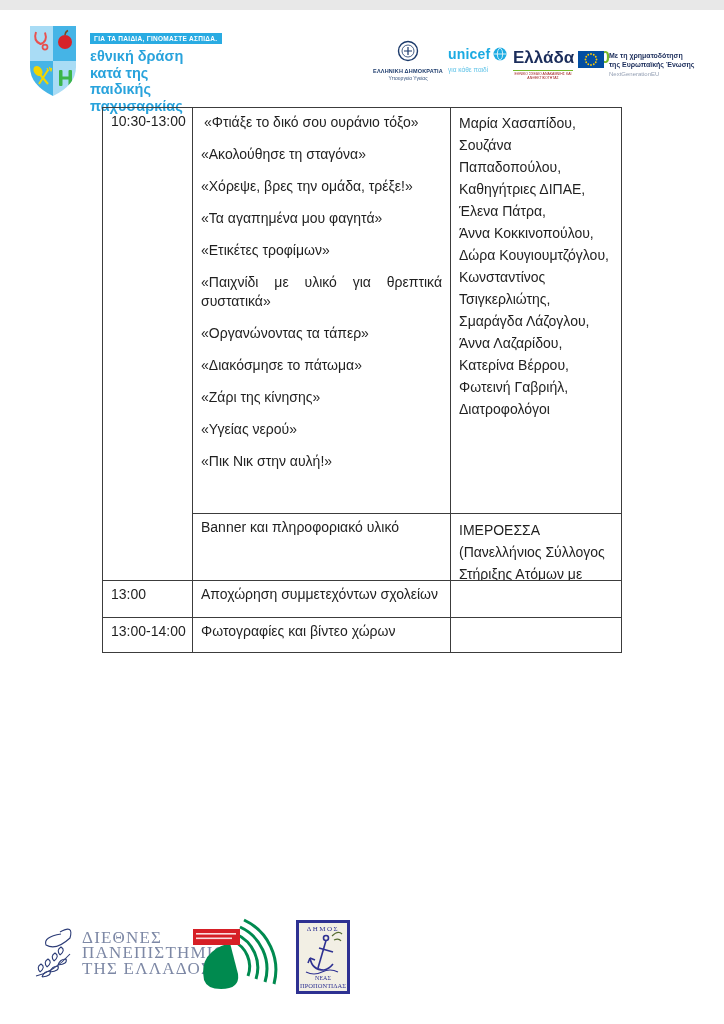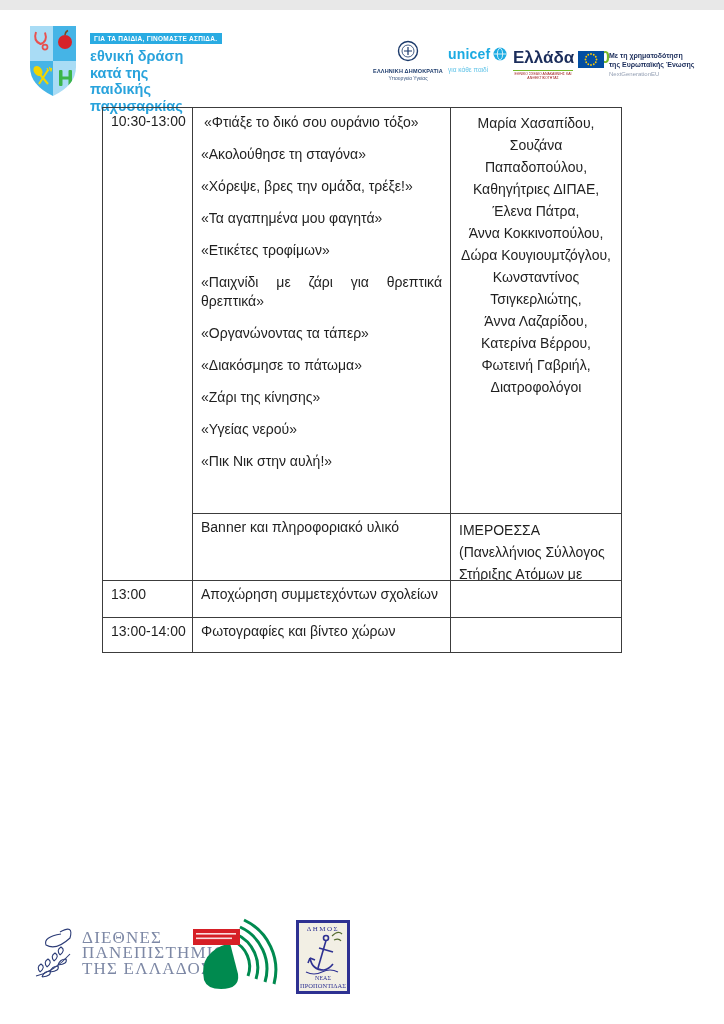--- a/index.html
+++ b/index.html
@@ -40,21 +40,21 @@
         grid-template-columns:90px 258px 170px;grid-template-rows:406px 67px 37px 34px;
         border:1px solid #3c3c3c;}
   .cell{border-right:1px solid #3c3c3c;border-bottom:1px solid #3c3c3c;
         padding:5px 8px;font-size:14px;color:#1f1f1f;overflow:hidden;box-sizing:border-box;}
   .cell.last-col{border-right:none;}
   .cell.last-row{border-bottom:none;}
   .c-time{grid-column:1;white-space:nowrap;}
   .c-merged{grid-row:1/3;grid-column:1;}
   .activity{margin:0 0 13px 0;line-height:19px;text-align:justify;}
   .activity:first-child{padding-left:3px;}
-  .fac-line{line-height:22px;text-align:center;}
+  .fac-line{line-height:22px;}
   .imer-cell{line-height:22px;}
 
   
   .ihu{position:absolute;left:30px;top:916px;display:flex;align-items:center;gap:6px;}
   .ihu-text{font-family:"Liberation Serif",serif;color:#7d88a5;font-size:17px;
         letter-spacing:1.2px;line-height:15.5px;}
   .green-logo{position:absolute;left:192px;top:906px;}
   .muni-logo{position:absolute;left:296px;top:910px;}
 </style>
 </head>
@@ -163,36 +163,37 @@
 
   <div class="schedule">
     <div class="cell c-merged c-time">10:30-13:00</div>
 
     <div class="cell" style="grid-row:1;grid-column:2;">
         <div class="activity">«Φτιάξε το δικό σου ουράνιο τόξο»</div>
         <div class="activity">«Ακολούθησε τη σταγόνα»</div>
         <div class="activity">«Χόρεψε, βρες την ομάδα, τρέξε!»</div>
         <div class="activity">«Τα αγαπημένα μου φαγητά»</div>
         <div class="activity">«Ετικέτες τροφίμων»</div>
-        <div class="activity">«Παιχνίδι με ζάρι για θρεπτικά θρεπτικά»</div>
+        <div class="activity">«Παιχνίδι με υλικό για θρεπτικά συστατικά»</div>
         <div class="activity">«Οργανώνοντας τα τάπερ»</div>
         <div class="activity">«Διακόσμησε το πάτωμα»</div>
         <div class="activity">«Ζάρι της κίνησης»</div>
         <div class="activity">«Υγείας νερού»</div>
         <div class="activity">«Πικ Νικ στην αυλή!»</div>
       </div>
 
     <div class="cell last-col" style="grid-row:1;grid-column:3;padding-top:4px;">
         <div class="fac-line">Μαρία Χασαπίδου,</div>
         <div class="fac-line">Σουζάνα Παπαδοπούλου,</div>
         <div class="fac-line">Καθηγήτριες ΔΙΠΑΕ,</div>
         <div class="fac-line">Έλενα Πάτρα,</div>
         <div class="fac-line">Άννα Κοκκινοπούλου,</div>
         <div class="fac-line">Δώρα Κουγιουμτζόγλου,</div>
         <div class="fac-line">Κωνσταντίνος Τσιγκερλιώτης,</div>
+        <div class="fac-line">Σμαράγδα Λάζογλου,</div>
         <div class="fac-line">Άννα Λαζαρίδου,</div>
         <div class="fac-line">Κατερίνα Βέρρου,</div>
         <div class="fac-line">Φωτεινή Γαβριήλ,</div>
         <div class="fac-line">Διατροφολόγοι</div>
       </div>
 
     <div class="cell" style="grid-row:2;grid-column:2;">Banner και πληροφοριακό υλικό</div>
 
     <div class="cell last-col imer-cell" style="grid-row:2;grid-column:3;">ΙΜΕΡΟΕΣΣΑ (Πανελλήνιος Σύλλογος Στήριξης Ατόμων με Παχυσαρκία)</div>
 

